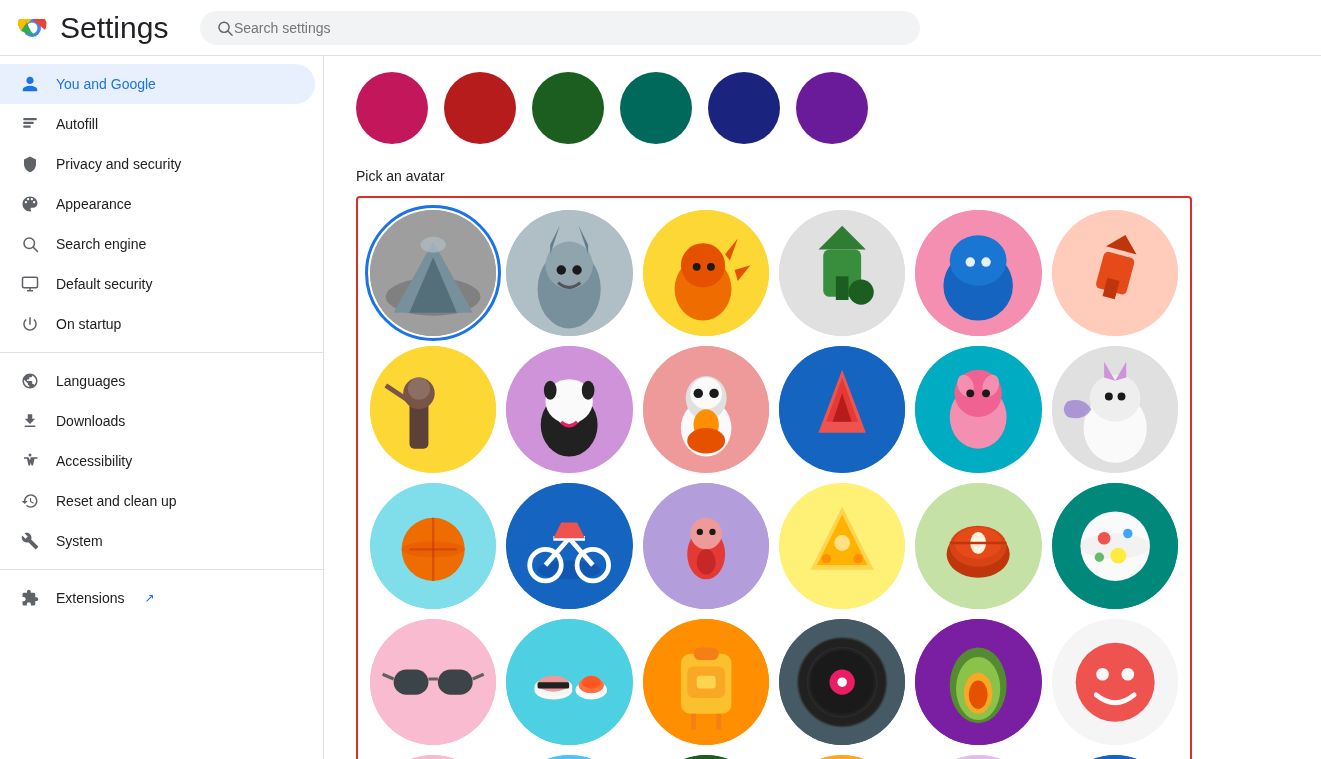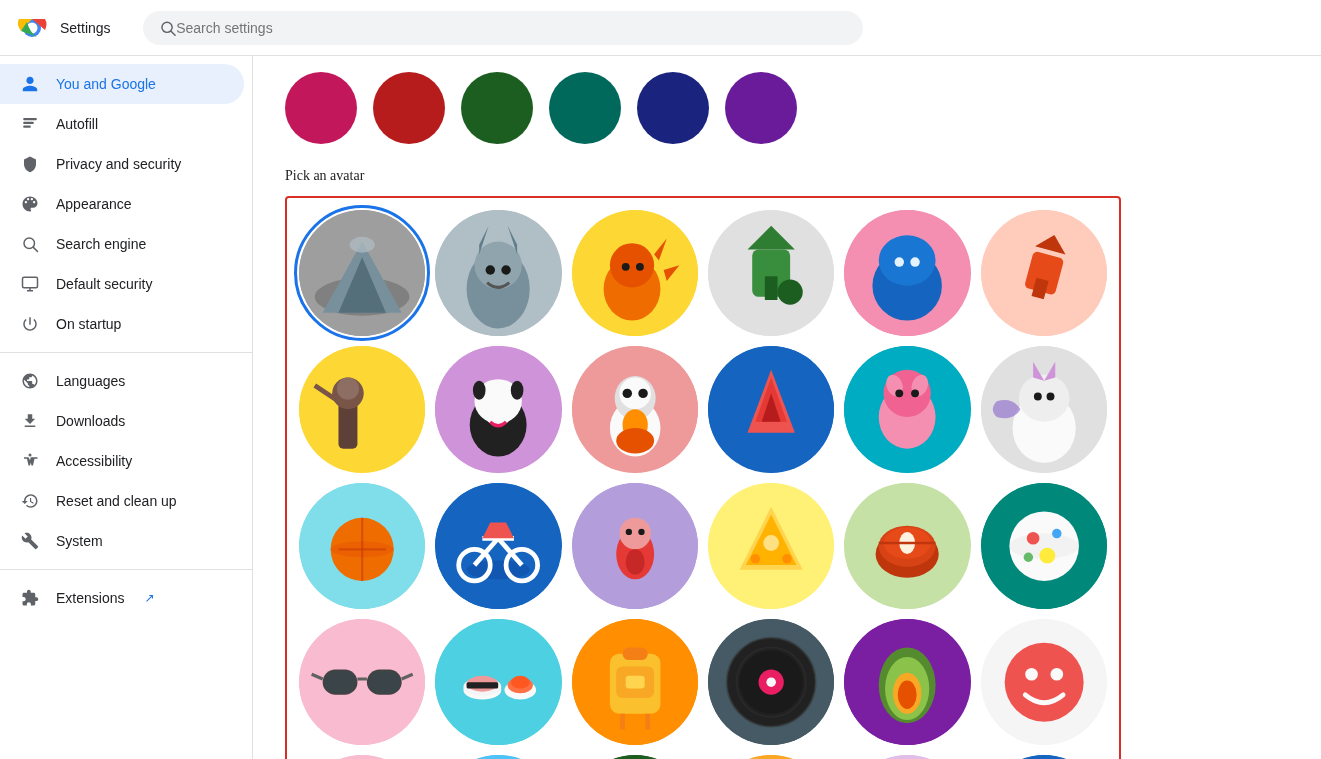--- a/index.html
+++ b/index.html
@@ -4,36 +4,36 @@
   <style>
     * { box-sizing: border-box; margin: 0; padding: 0; }
     body { font-family: 'Segoe UI', Arial, sans-serif; background: #fff; display: flex; flex-direction: column; height: 759px; overflow: hidden; }
 
     
     .topbar {
       display: flex; align-items: center; padding: 8px 16px; gap: 12px;
       border-bottom: 1px solid #e0e0e0; background: #fff; height: 56px; flex-shrink: 0;
     }
     .chrome-logo { width: 32px; height: 32px; flex-shrink: 0; }
-    .settings-title { font-size: 14px; font-weight: 400; color: #202124; margin-right: 20px; }
+    .settings-title { font-size: 30px; font-weight: 400; color: #202124; margin-right: 20px; }
     .search-bar {
       flex: 1; max-width: 720px; display: flex; align-items: center;
       background: #f1f3f4; border-radius: 24px; padding: 8px 16px; 
     }
     .search-bar input {
       border: none; background: transparent; font-size: 14px; color: #202124;
       outline: none; width: 100%;
     }
 
     
     .main { display: flex; flex: 1; overflow: hidden; }
 
     
     .sidebar {
-      width: 253px; flex-shrink: 0; overflow-y: auto; padding: 8px 0;
+      width: 324px; flex-shrink: 0; overflow-y: auto; padding: 8px 0;
       border-right: 1px solid #e0e0e0; background: #fff;
     }
     .sidebar-item {
       display: flex; align-items: center; gap: 16px;
       padding: 10px 16px 10px 20px; cursor: pointer; border-radius: 0 24px 24px 0;
       margin-right: 8px; font-size: 14px; color: #202124; position: relative;
     }
     .sidebar-item.active { background: #e8f0fe; color: #1a73e8; font-weight: 500; }
     .sidebar-item.active .icon-wrap { color: #1a73e8; }
     .icon-wrap { width: 20px; height: 20px; display: flex; align-items: center; justify-content: center; color: #5f6368; flex-shrink: 0; }
@@ -45,21 +45,21 @@
 
     
     .color-strip { display: flex; gap: 16px; padding: 0 0 16px 0; }
     .color-circle {
       width: 72px; height: 72px; border-radius: 50%;
       flex-shrink: 0;
     }
 
     
     .avatar-section-title {
-      font-size: 14px; color: #202124; margin-bottom: 12px; font-weight: 400; font-family: Liberation Serif, serif;
+      font-size: 14px; color: #202124; margin-bottom: 12px; font-weight: 400;
     }
     .avatar-grid-container {
       border: 2px solid #d93025; border-radius: 4px; padding: 12px;
     }
     .avatar-grid {
       display: grid; grid-template-columns: repeat(6, 1fr); gap: 10px;
     }
     .avatar-item {
       width: 100%; aspect-ratio: 1; border-radius: 50%; cursor: pointer;
       overflow: hidden; display: flex; align-items: center; justify-content: center;

